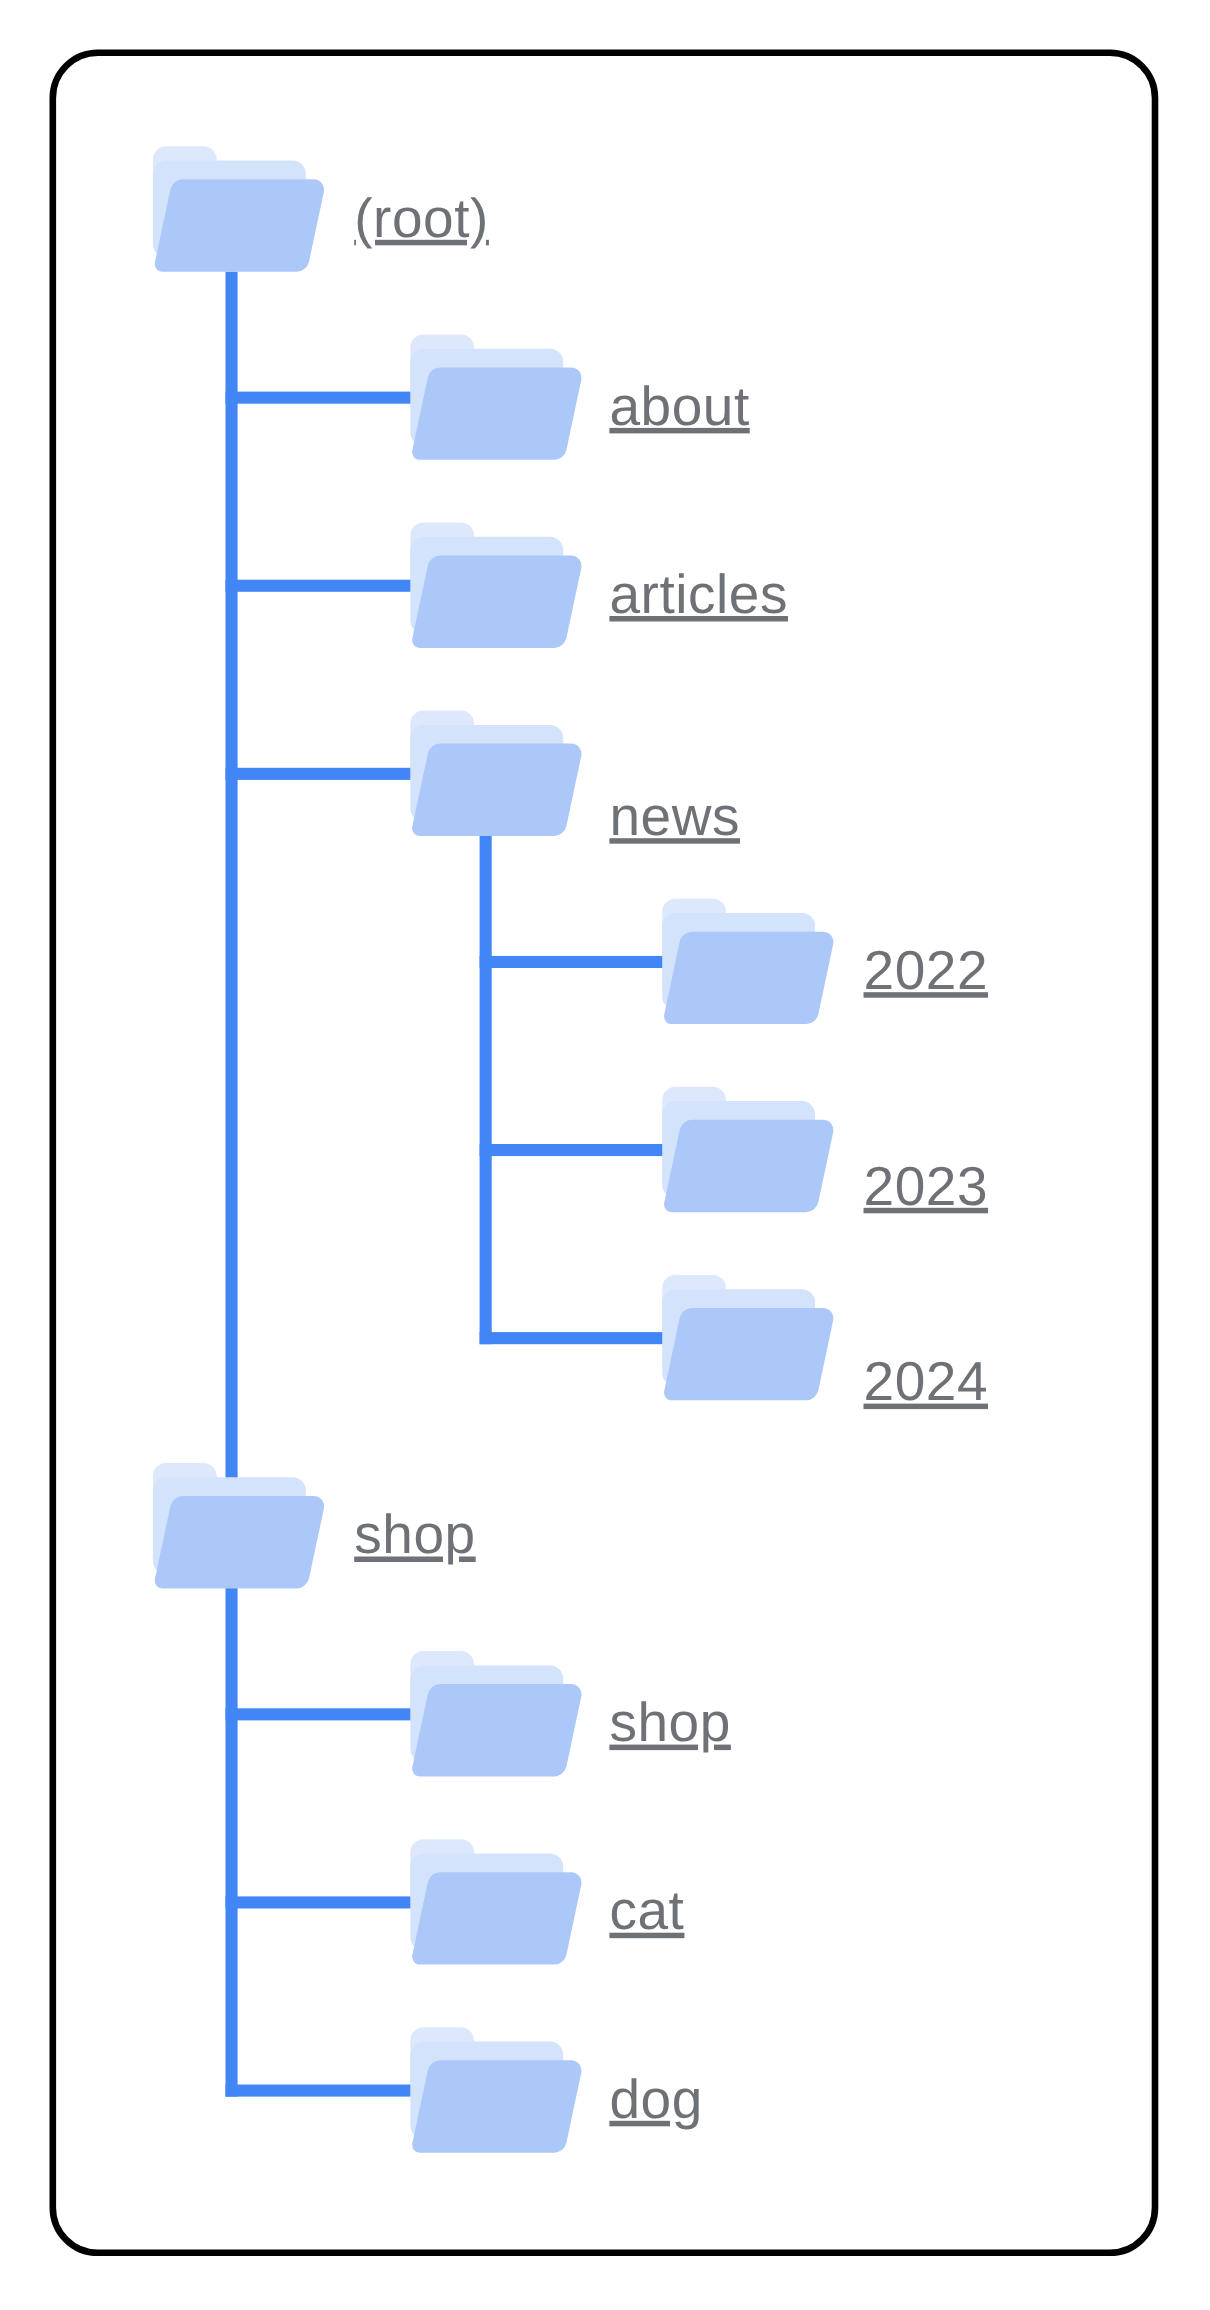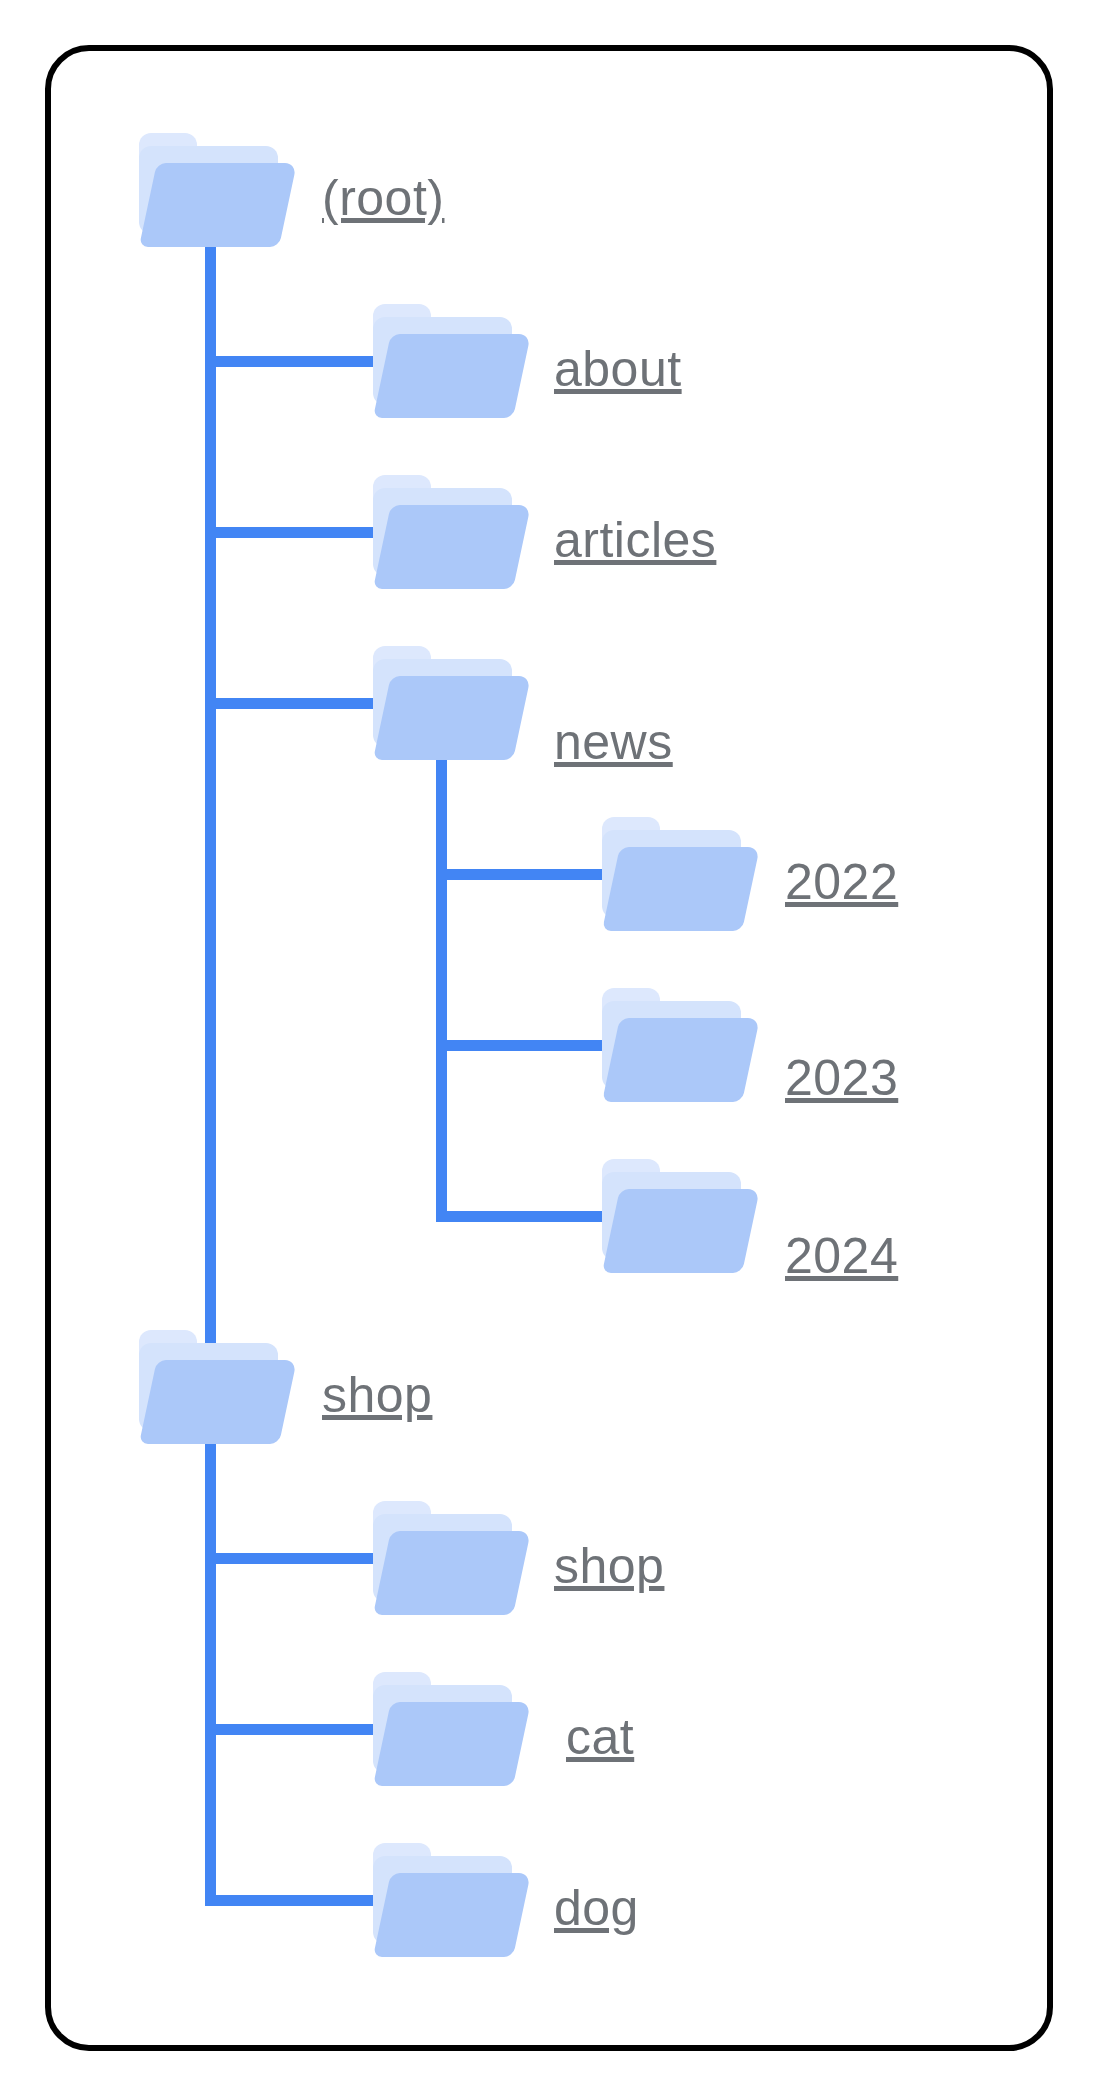--- a/index.html
+++ b/index.html
@@ -97,21 +97,21 @@
         <div class="f-tab"></div>
         <div class="f-mid"></div>
         <div class="f-front"></div>
       </div>
       <span class="nlabel" style="left: 554px; top: 1566px;">shop</span>
       <div class="folder" style="left: 373px; top: 1672px;">
         <div class="f-tab"></div>
         <div class="f-mid"></div>
         <div class="f-front"></div>
       </div>
-      <span class="nlabel" style="left: 566px; top: 1737px;">cat</span>
+      <span class="nlabel" style="left: 554px; top: 1737px;">cat</span>
       <div class="folder" style="left: 373px; top: 1843px;">
         <div class="f-tab"></div>
         <div class="f-mid"></div>
         <div class="f-front"></div>
       </div>
       <span class="nlabel" style="left: 554px; top: 1908px;">dog</span>
     </div>
 </div>
 
 </body></html>

